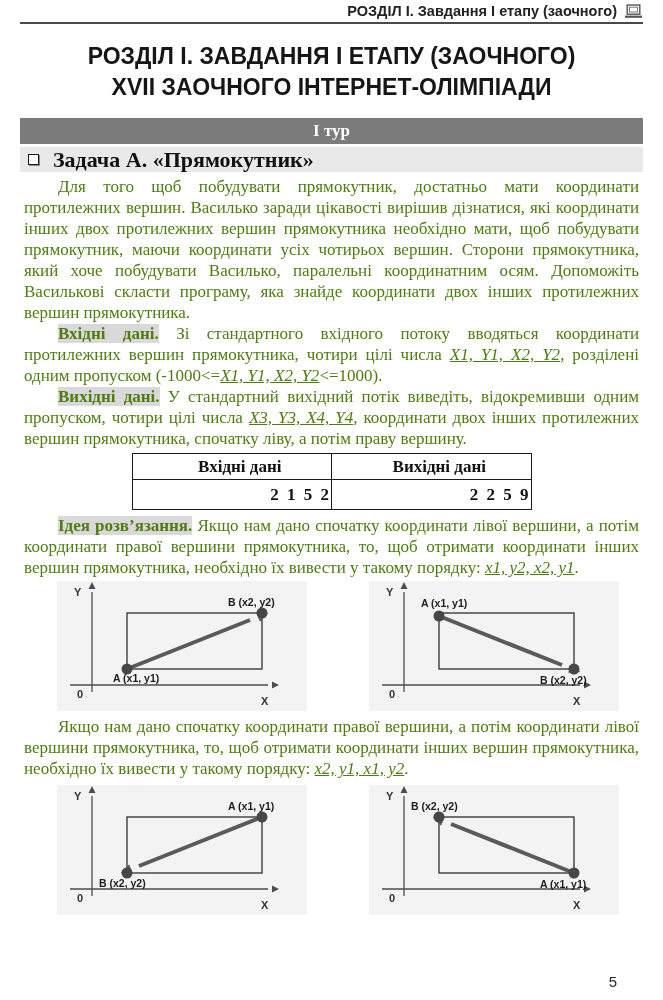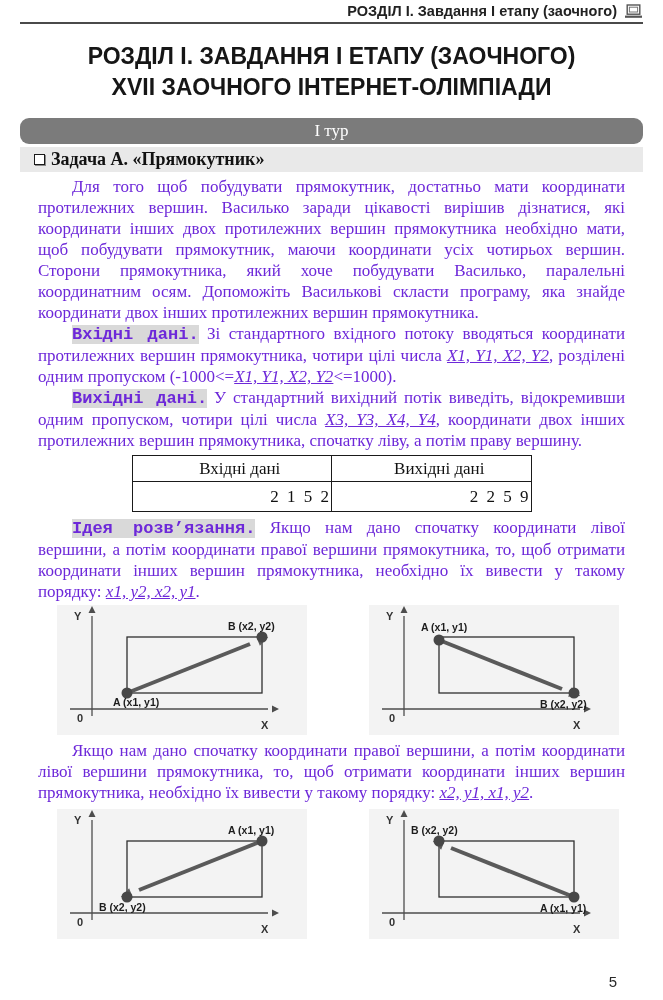--- a/index.html
+++ b/index.html
@@ -25,53 +25,53 @@
   
   .title{
     margin-top:17px;text-align:center;
     font-family:"Liberation Sans",sans-serif;font-weight:bold;
     font-size:23px;line-height:31px;color:#161616;
   }
 
   
   .round-banner{
     margin:15px 20px 0 20px;height:26px;background:var(--banner-bg);
-    color:#ffffff;font-weight:normal;font-size:17px;line-height:26px;text-align:center;border-radius:9px;
+    color:#ffffff;font-weight:bold;font-size:17px;line-height:26px;text-align:center;
   }
 
   
   .task-header{
     margin:3px 20px 0 20px;height:25px;background:var(--taskbar-bg);
-    display:flex;align-items:center;gap:6px;
-    font-weight:bold;font-size:18px;padding-left:14px;color:#111;
+    display:flex;align-items:center;gap:14px;
+    font-weight:bold;font-size:22px;padding-left:8px;color:#111;
   }
   .sq{
     display:inline-block;width:11px;height:11px;border:1.6px solid #1a1a1a;
     box-shadow:1px 1px 0 #8a8a8a;background:#fff;flex:0 0 auto;
   }
 
   
   .body-p{
-    margin:0 38px;font-size:17px;line-height:21px;text-align:justify;
-    text-indent:34px;color:#6d28d9;
+    margin:0 24px;font-size:17px;line-height:21px;text-align:justify;
+    text-indent:34px;color:#4d7c0f;
   }
   .body-p.first{margin-top:4px;}
   .run-b{font-weight:bold;}
   .run-i{font-style:italic;text-decoration:underline;}
-  .run-hl{background:var(--highlight);font-family:Liberation Mono, monospace;}
+  .run-hl{background:var(--highlight);}
 
   .examples-label{margin:1px 20px 0 20px;font-size:17px;line-height:22px;text-indent:34px;}
 
   
   table.examples{
     width:400px;margin:4px auto 5px auto;border-collapse:collapse;
     font-size:17px;text-align:center;
   }
   table.examples th,table.examples td{
-    border:1.4px solid #1a1a1a;font-weight:normal;padding-left:16px;
+    border:1.4px solid #1a1a1a;font-weight:bold;padding-left:16px;
   }
   table.examples th{height:26px;}
   table.examples td{height:30px;letter-spacing:2px;text-align:right;}
 
   
   .diagrams-row{display:flex;gap:62px;padding-left:57px;margin-top:3px;}
   .diagram-panel{display:block;}
   .panel-bg{fill:var(--panel-bg);}
   .axis{stroke:#4d4d4d;stroke-width:1.3;fill:none;}
   .axis-head{fill:#4d4d4d;}

